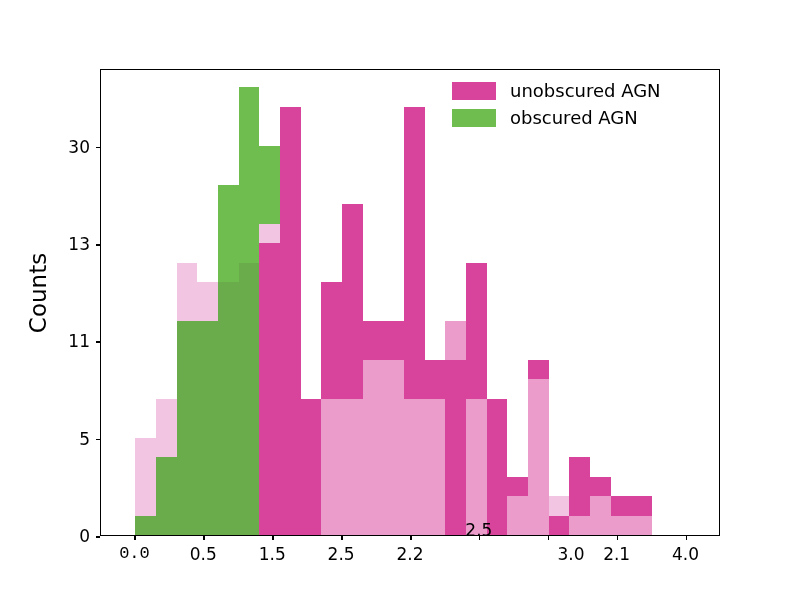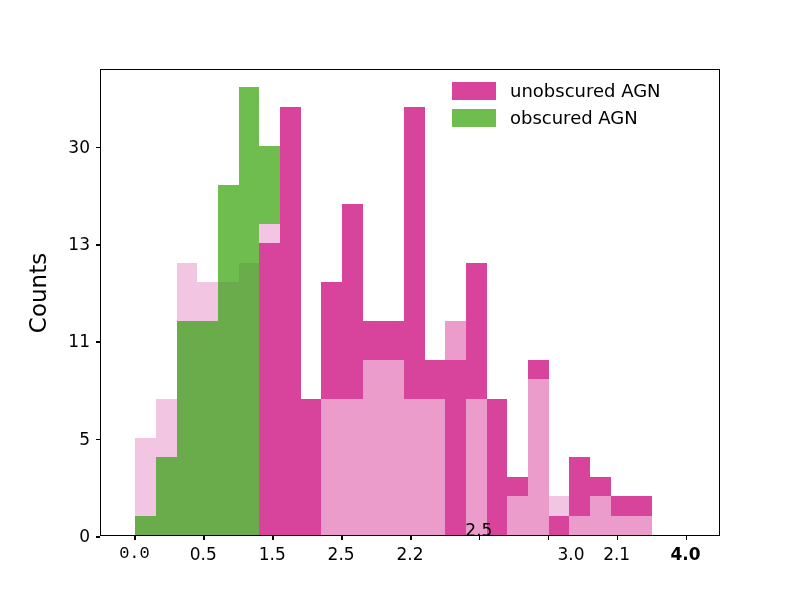--- a/index.html
+++ b/index.html
@@ -208,21 +208,21 @@
     <div class="xtick-label" style="left: 341.111px; top: 544px;">2.5</div>
     <div class="tick-mark xtick-mark" style="left: 410px; top: 536px;"></div>
     <div class="xtick-label" style="left: 410px; top: 544px;">2.2</div>
     <div class="tick-mark xtick-mark" style="left: 478.889px; top: 536px;"></div>
     <div class="xtick-label" style="left: 478.889px; top: 520px;">2.5</div>
     <div class="tick-mark xtick-mark" style="left: 547.778px; top: 536px;"></div>
     <div class="xtick-label" style="left: 571px; top: 544px;">3.0</div>
     <div class="tick-mark xtick-mark" style="left: 616.667px; top: 536px;"></div>
     <div class="xtick-label" style="left: 616.667px; top: 544px;">2.1</div>
     <div class="tick-mark xtick-mark" style="left: 685.556px; top: 536px;"></div>
-    <div class="xtick-label" style="left: 685.556px; top: 544px; font-weight: bold;">4.0</div>
+    <div class="xtick-label" style="left: 685.556px; top: 544px;">4.0</div>
     <div class="tick-mark ytick-mark" style="left: 96px; top: 536px;"></div>
     <div class="ytick-label" style="left: 44px; width: 46px; top: 536px;">0</div>
     <div class="tick-mark ytick-mark" style="left: 96px; top: 438.708px;"></div>
     <div class="ytick-label" style="left: 44px; width: 46px; top: 438.708px;">5</div>
     <div class="tick-mark ytick-mark" style="left: 96px; top: 341.417px;"></div>
     <div class="ytick-label" style="left: 44px; width: 46px; top: 341.417px;">11</div>
     <div class="tick-mark ytick-mark" style="left: 96px; top: 244.125px;"></div>
     <div class="ytick-label" style="left: 44px; width: 46px; top: 244.125px;">13</div>
     <div class="tick-mark ytick-mark" style="left: 96px; top: 146.833px;"></div>
     <div class="ytick-label" style="left: 44px; width: 46px; top: 146.833px;">30</div>

